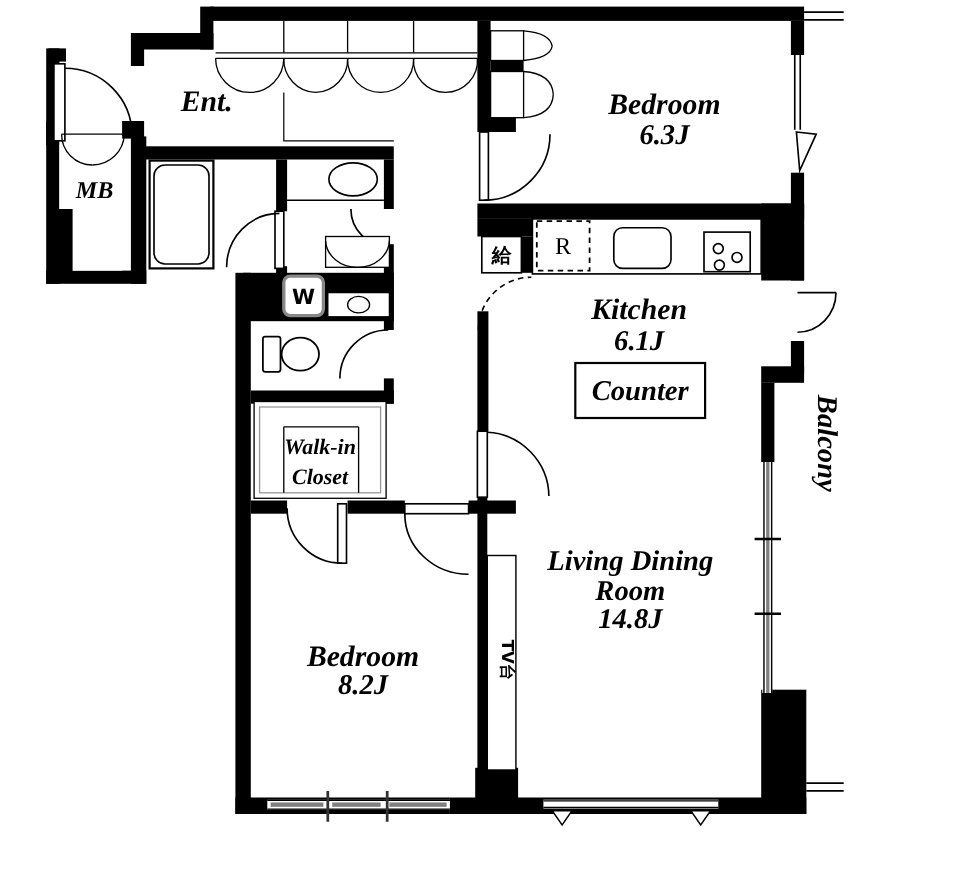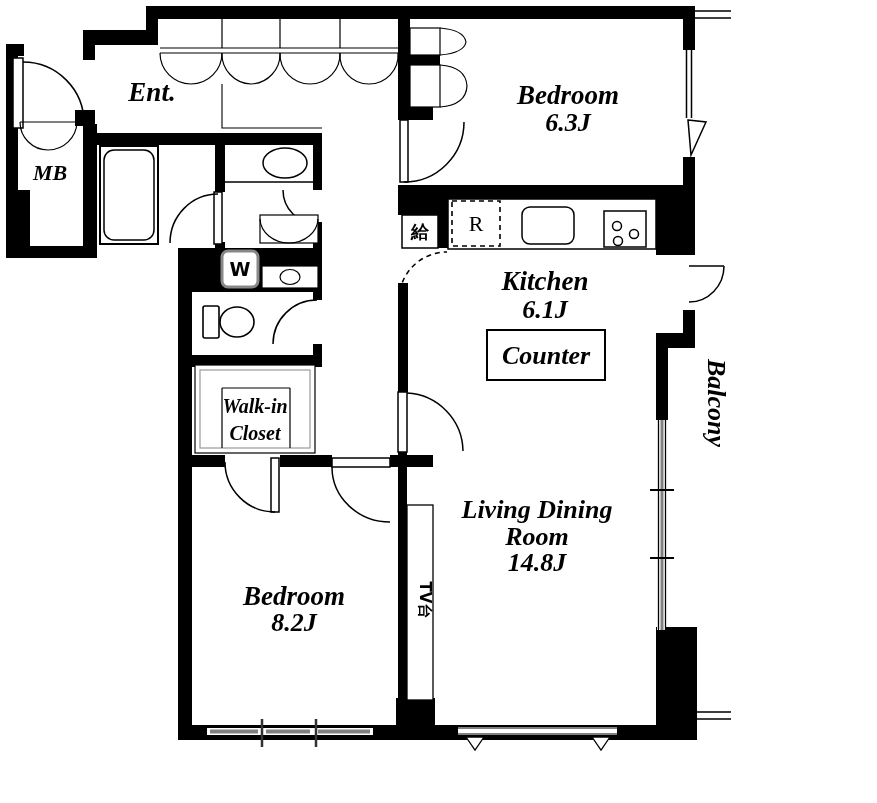--- a/index.html
+++ b/index.html
@@ -1,17 +1,17 @@
 <!DOCTYPE html>
 <html><head>
 <meta charset="utf-8">
 <style>
   html,body{margin:0;padding:0;background:#fff;}
   #stage{position:relative;width:731px;height:803px;background:#ffffff;overflow:hidden;
-         font-family:"Liberation Serif", serif;}
+         font-family:"Liberation Serif", serif;margin-left:36px;}
   svg{display:block}
   text{fill:#000;}
   .room-label{font-family:"Liberation Serif", serif;font-weight:bold;font-style:italic;}
   .fx-label{font-family:"DejaVu Sans", sans-serif;font-weight:bold;}
 </style>
 </head>
 <body>
 
 <div id="stage">
 <svg width="877" height="803" viewBox="0 0 877 803" xmlns="http://www.w3.org/2000/svg">

